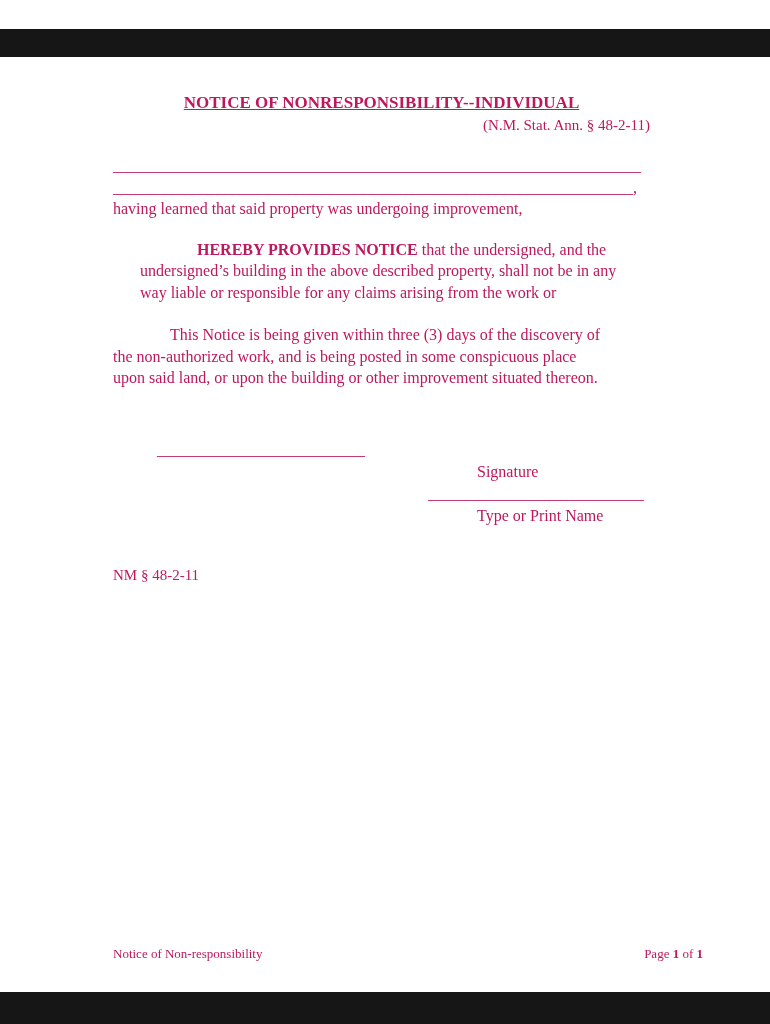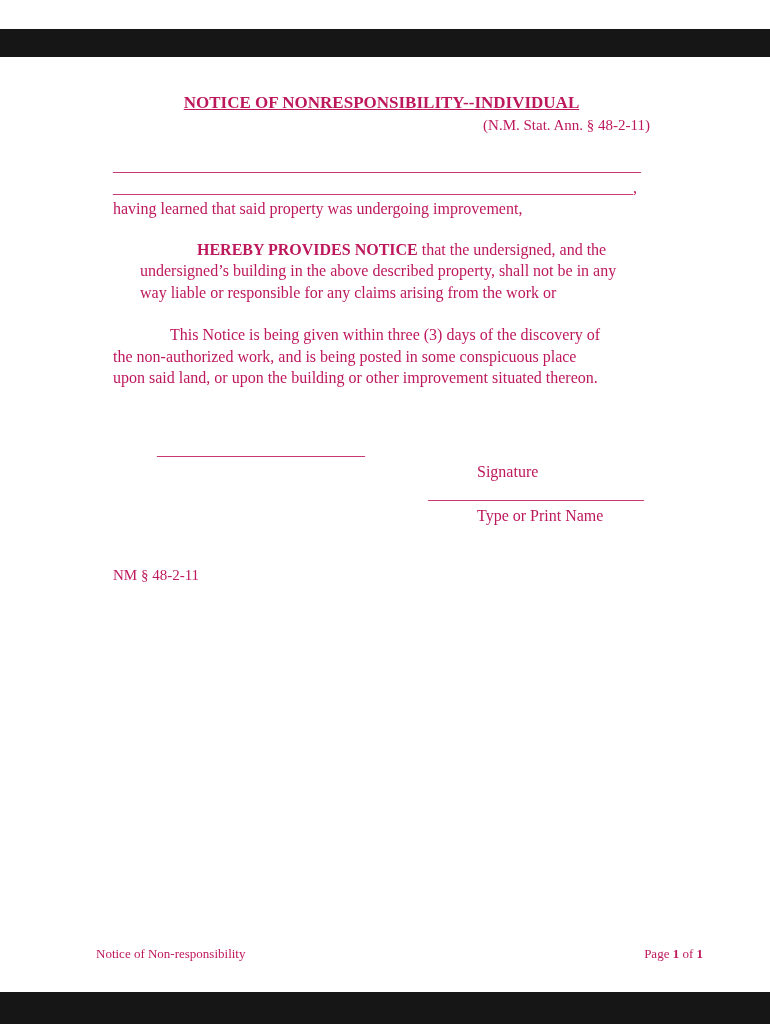--- a/index.html
+++ b/index.html
@@ -62,21 +62,21 @@
   .sig-label { margin-top: 1px; padding-left: 364px; }
   .sig-right-line { padding-left: 315px; }
   .footnote {
     margin-top: 40px;
     font-size: 15px;
     line-height: 16px;
     white-space: pre;
   }
   .footer {
     position: absolute;
-    left: 96px;
+    left: 113px;
     right: 67px;
     top: 946px;
     display: flex;
     justify-content: space-between;
     font-size: 13px;
     line-height: 16px;
     white-space: pre;
   }
 </style>
 </head>

